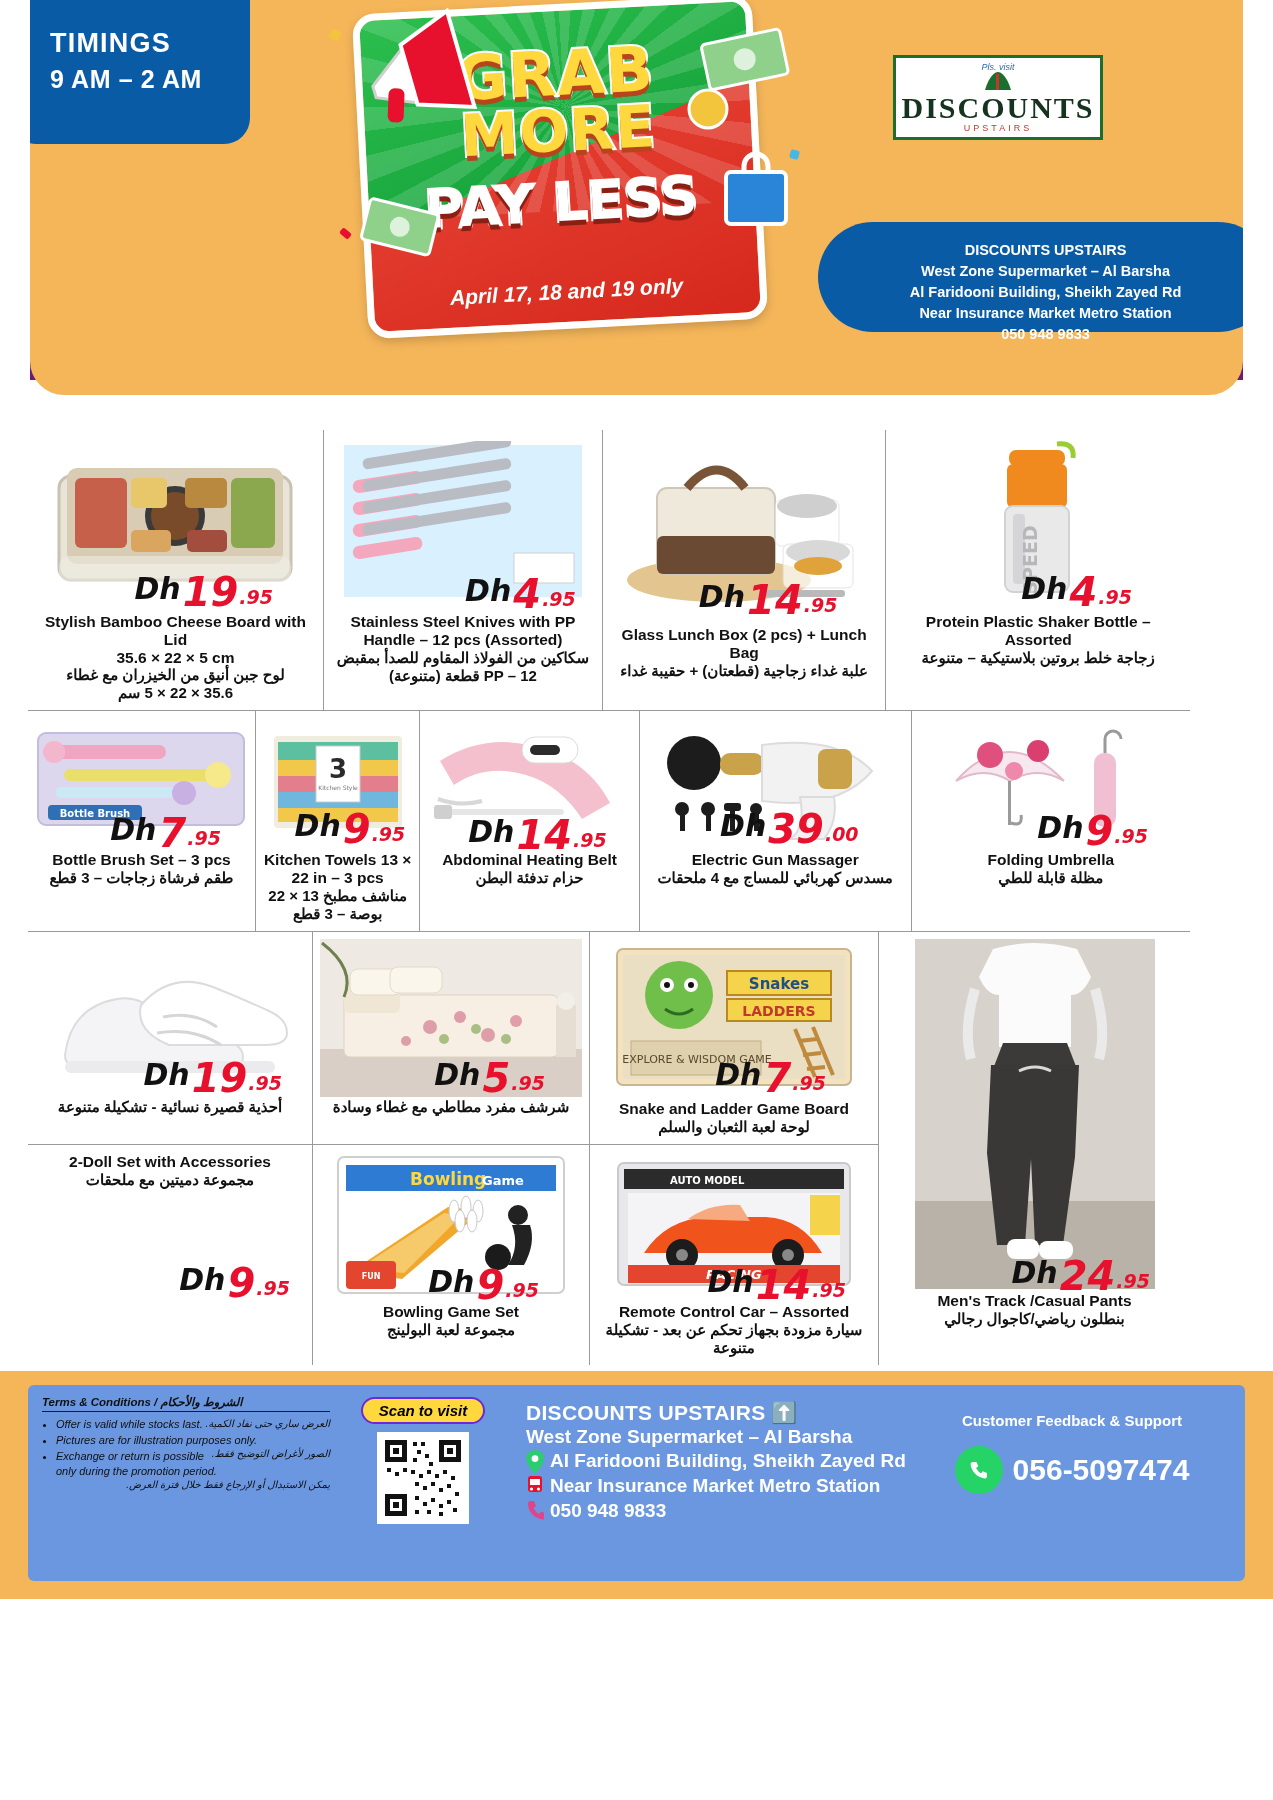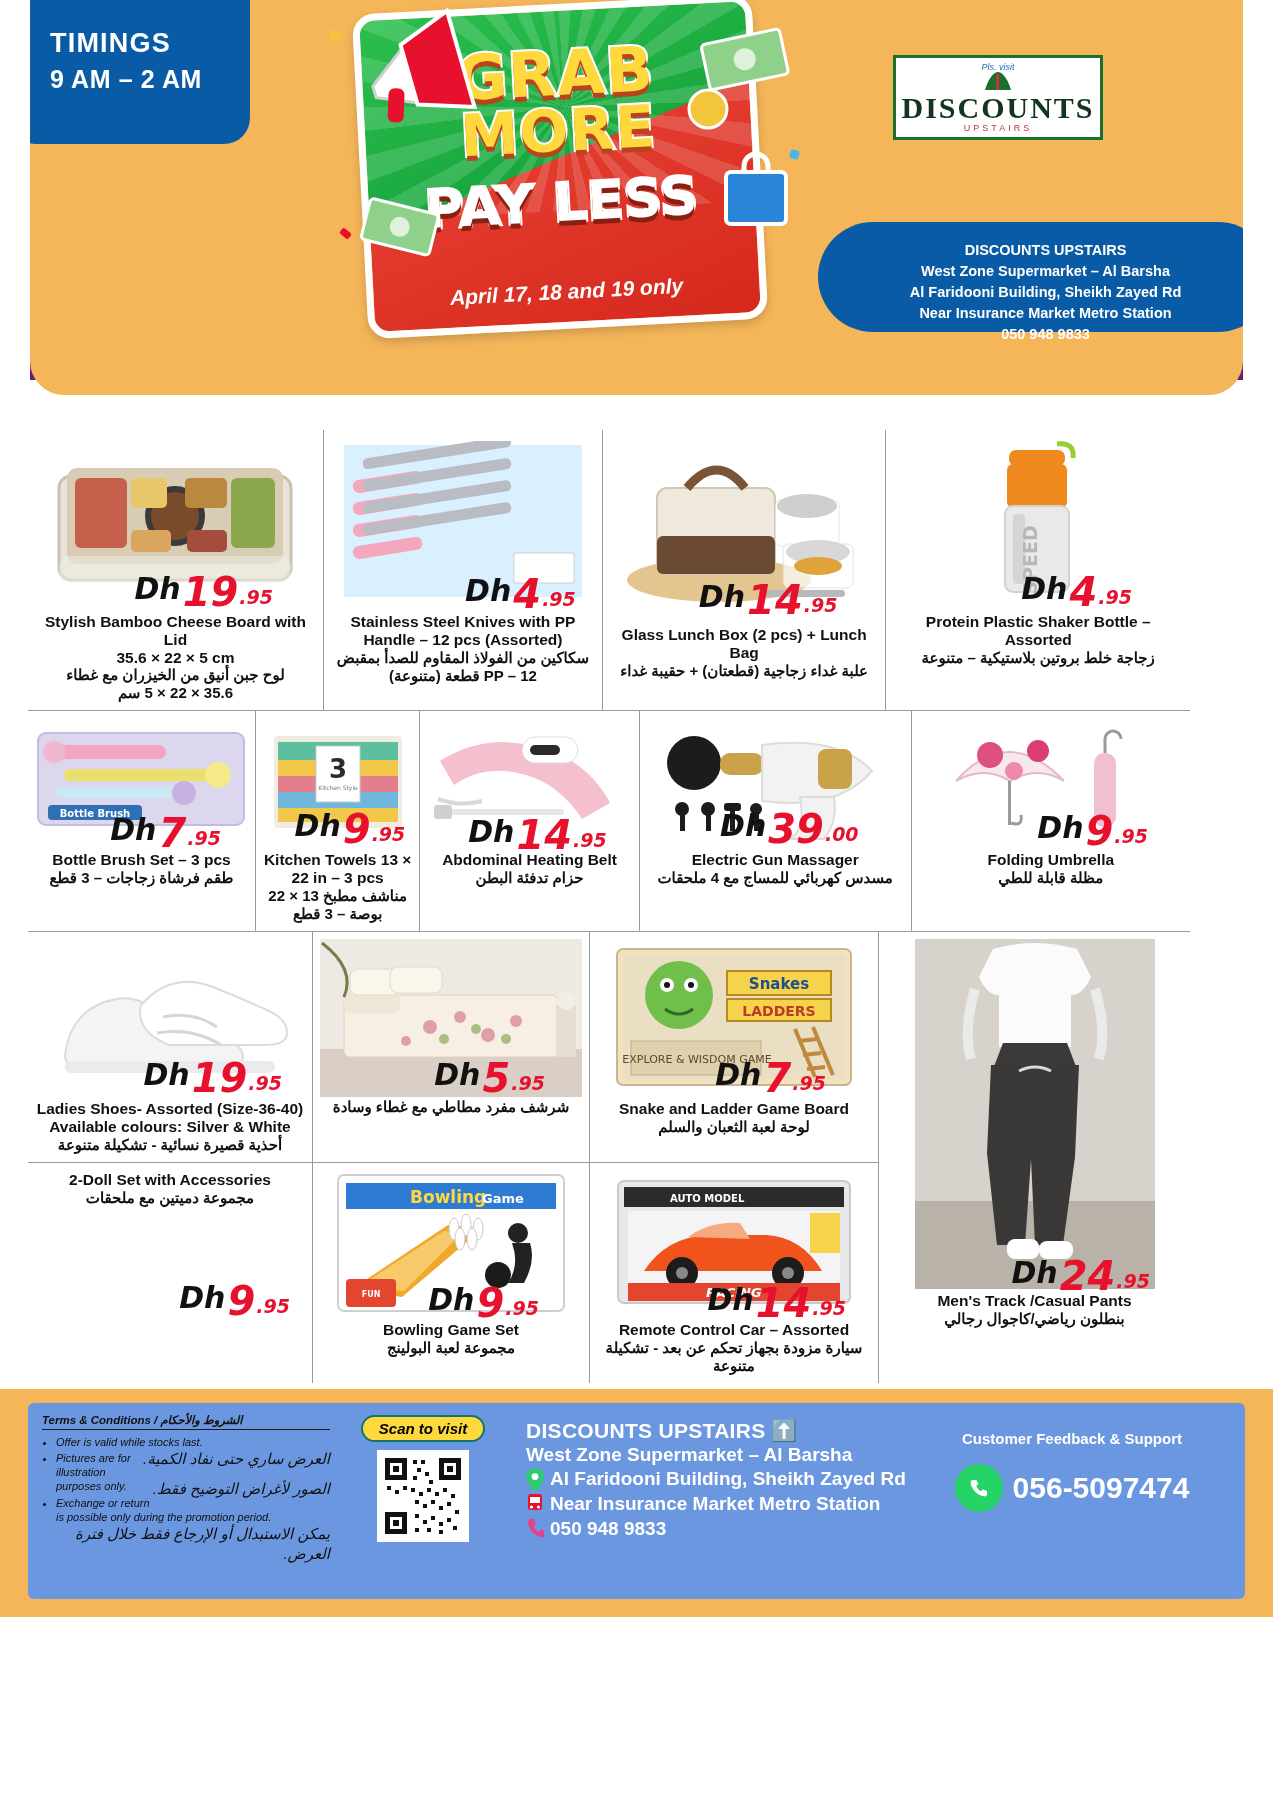--- a/index.html
+++ b/index.html
@@ -227,29 +227,29 @@
     padding: 10px 8px 6px 14px;
     color: #101010;
   }
   .terms-title {
     font-size: 11.5px; font-weight: bold; font-style: italic;
     border-bottom: 1px solid #1b1b1b; padding-bottom: 2px; margin-bottom: 5px;
   }
   .terms li {
     font-size: 11px; font-style: italic; line-height: 1.3; margin-bottom: 2px;
   }
-  .terms-ar { direction: rtl; text-align: right; font-size: 15px; font-style: italic; }
+  .terms-ar { direction: rtl; text-align: right; font-size: 10px; font-style: italic; }
   .scan-col {
     width: 170px;
     padding-top: 12px;
     display: flex; flex-direction: column; align-items: center;
   }
   .scan-pill {
     background: #ffd83d;
-    border: 2px solid #0f766e;
+    border: 2px solid #6d28d9;
     border-radius: 14px;
     font-size: 15px; font-weight: bold; font-style: italic;
     padding: 3px 16px;
     margin-bottom: 8px;
   }
   .qr {
     width: 92px; height: 92px; background: #fff; padding: 4px;
   }
   .addr-col {
     flex: 1;
@@ -590,22 +590,20 @@
               <path d="M118 74 q30 -6 54 10" fill="none" stroke="#d6d6da" stroke-width="3"></path>
               <path d="M112 90 q36 -6 64 12" fill="none" stroke="#d6d6da" stroke-width="3"></path>
               <rect x="20" y="118" width="210" height="12" rx="6" fill="#ebebee"></rect>
             </svg>
           </div>
           <div class="price" style="right:30px;top:128px;">
             <span class="dh">Dh</span>
             <span class="whole">19</span>
             <span class="frac">.95</span>
           </div>
-          <div class="pname" style="white-space:pre-line;">Ladies Shoes- Assorted (Size-36-40)
-Available colours: Silver &amp; White</div>
           <div class="pname-ar">أحذية قصيرة نسائية - تشكيلة متنوعة</div>
         </div>
 
         <div class="cell" style="width:277px;">
           <div class="pimg" style="height:160px;">
             <svg width="262" height="158" viewBox="0 0 262 158">
               <rect x="0" y="0" width="262" height="158" fill="#efe9e4"></rect>
               <rect x="0" y="110" width="262" height="48" fill="#d9cfc6"></rect>
               <rect x="24" y="56" width="214" height="62" rx="6" fill="#f7efe4" stroke="#ddd2c2"></rect>
               <rect x="24" y="40" width="56" height="34" rx="6" fill="#f0e6d6"></rect>

